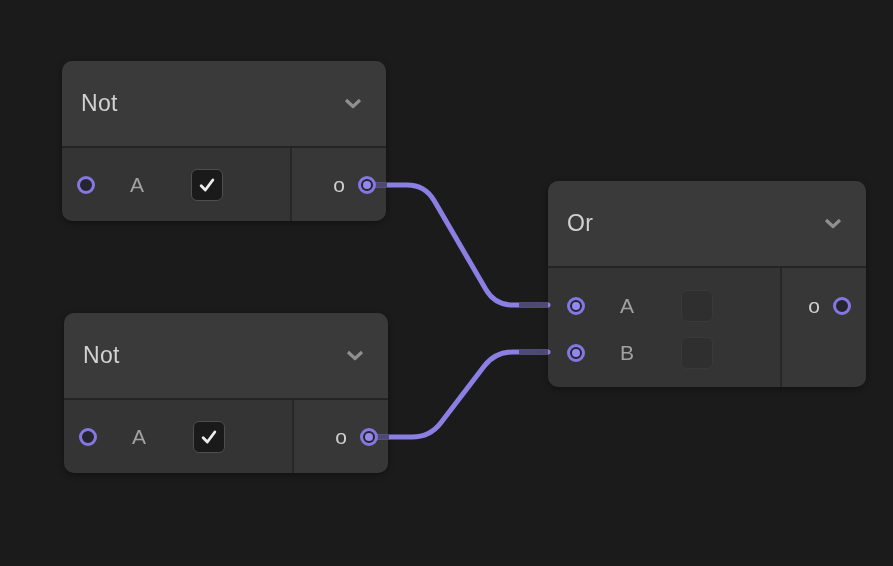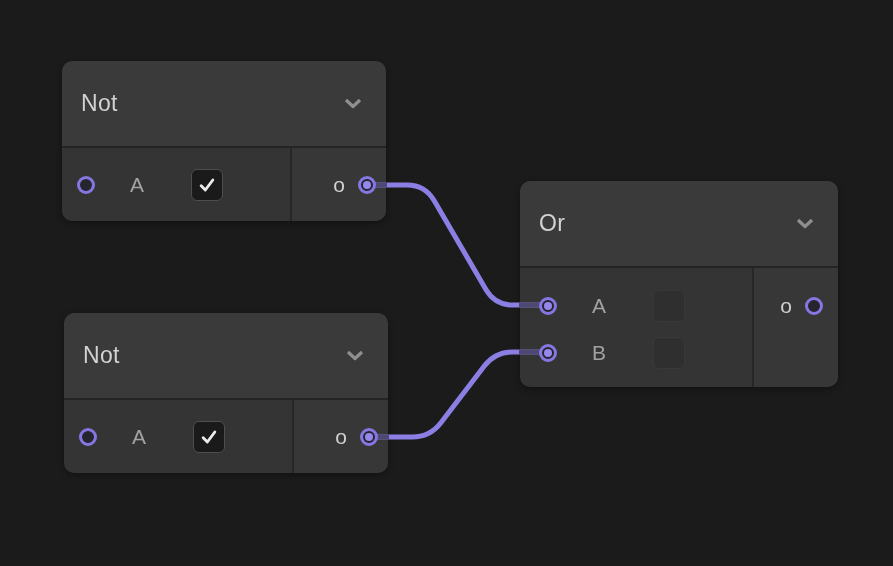--- a/index.html
+++ b/index.html
@@ -138,21 +138,21 @@
         <div class="io-row out-row">
           <span class="io-label out-label">o</span>
           <span class="port connected">
               <span class="port-dot"></span>
             </span>
         </div>
       </div>
     </div>
   </div>
 
-  <div class="node node-or" style="left: 520px; top: 181px;">
+  <div class="node node-or" style="left: 548px; top: 181px;">
     <div class="node-header">
       <span class="node-title">Or</span>
       <svg class="chevron" width="18" height="11" viewBox="0 0 18 11">
         <polyline points="2,2 9,8.5 16,2" fill="none" stroke="#8f8f8f" stroke-width="3.2" stroke-linejoin="round"></polyline>
       </svg>
     </div>
     <div class="node-body">
       <div class="section-inputs">
         <div class="io-row">
           <span class="port connected">

